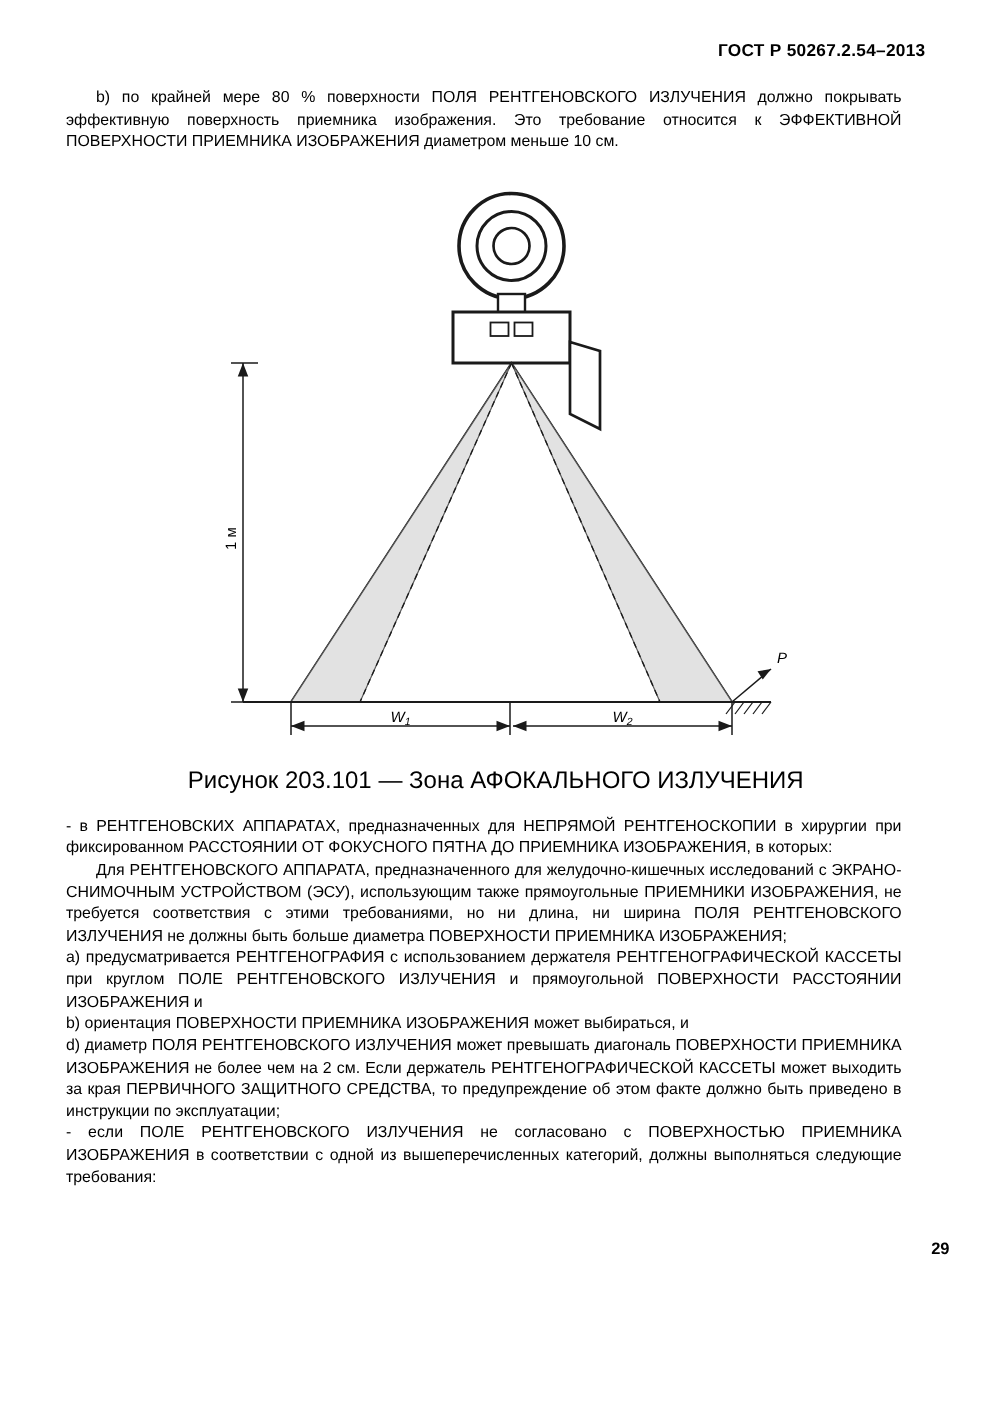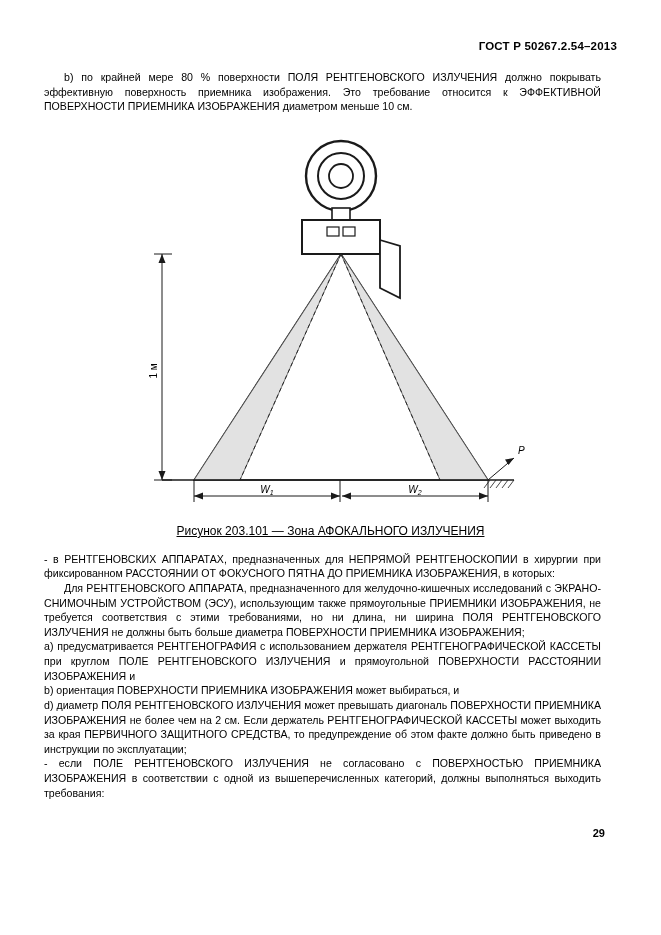--- a/index.html
+++ b/index.html
@@ -14,21 +14,21 @@
     color: #000000;
     position: relative;
     overflow: hidden;
   }
   .page {
     position: absolute;
     left: 0; top: 0;
     width: 661px;
     height: 883px;
     box-sizing: border-box;
-    padding: 40px 44px 40px 44px;
+    padding: 28px 44px 40px 44px;
   }
   .header {
     text-align: right;
     font-size: 11.5px;
     font-weight: bold;
     letter-spacing: 0.2px;
     margin-bottom: 18px;
   }
   .body-text {
     font-size: 10.6px;
@@ -45,32 +45,31 @@
   .para + .para {
     margin-top: 0px;
   }
   .figure-wrap {
     margin: 14px 0 6px 0;
     position: relative;
     height: 390px;
   }
   .caption {
     text-align: center;
-    font-size: 12px;
+    font-size: 16px;
     margin: 4px 0 14px 0;
-    text-decoration: underline;
   }
   .lower-text {
     font-size: 10.6px;
     line-height: 1.38;
     text-align: justify;
   }
   .pagenum {
     position: absolute;
-    right: 56px;
+    right: 28px;
     bottom: 44px;
     font-size: 11px;
     font-weight: bold;
   }
   svg text {
     font-family: "Liberation Sans", sans-serif;
   }
 </style>
 </head>
 <body>
@@ -144,17 +143,17 @@
   </div>
 
   <div class="caption">Рисунок 203.101 — Зона АФОКАЛЬНОГО ИЗЛУЧЕНИЯ</div>
 
   <div class="lower-text">
     <p class="para">- в РЕНТГЕНОВСКИХ АППАРАТАХ, предназначенных для НЕПРЯМОЙ РЕНТГЕНОСКОПИИ в хирургии при фиксированном РАССТОЯНИИ ОТ ФОКУСНОГО ПЯТНА ДО ПРИЕМНИКА ИЗОБРАЖЕНИЯ, в которых:</p>
     <p class="para indent">Для РЕНТГЕНОВСКОГО АППАРАТА, предназначенного для желудочно-кишечных исследований с ЭКРАНО-СНИМОЧНЫМ УСТРОЙСТВОМ (ЭСУ), использующим также прямоугольные ПРИЕМНИКИ ИЗОБРАЖЕНИЯ, не требуется соответствия с этими требованиями, но ни длина, ни ширина ПОЛЯ РЕНТГЕНОВСКОГО ИЗЛУЧЕНИЯ не должны быть больше диаметра ПОВЕРХНОСТИ ПРИЕМНИКА ИЗОБРАЖЕНИЯ;</p>
     <p class="para">a) предусматривается РЕНТГЕНОГРАФИЯ с использованием держателя РЕНТГЕНОГРАФИЧЕСКОЙ КАССЕТЫ при круглом ПОЛЕ РЕНТГЕНОВСКОГО ИЗЛУЧЕНИЯ и прямоугольной ПОВЕРХНОСТИ РАССТОЯНИИ ИЗОБРАЖЕНИЯ и</p>
     <p class="para">b) ориентация ПОВЕРХНОСТИ ПРИЕМНИКА ИЗОБРАЖЕНИЯ может выбираться, и</p>
     <p class="para">d) диаметр ПОЛЯ РЕНТГЕНОВСКОГО ИЗЛУЧЕНИЯ может превышать диагональ ПОВЕРХНОСТИ ПРИЕМНИКА ИЗОБРАЖЕНИЯ не более чем на 2 см. Если держатель РЕНТГЕНОГРАФИЧЕСКОЙ КАССЕТЫ может выходить за края ПЕРВИЧНОГО ЗАЩИТНОГО СРЕДСТВА, то предупреждение об этом факте должно быть приведено в инструкции по эксплуатации;</p>
-    <p class="para">- если ПОЛЕ РЕНТГЕНОВСКОГО ИЗЛУЧЕНИЯ не согласовано с ПОВЕРХНОСТЬЮ ПРИЕМНИКА ИЗОБРАЖЕНИЯ в соответствии с одной из вышеперечисленных категорий, должны выполняться выходить требования:</p>
+    <p class="para">- если ПОЛЕ РЕНТГЕНОВСКОГО ИЗЛУЧЕНИЯ не согласовано с ПОВЕРХНОСТЬЮ ПРИЕМНИКА ИЗОБРАЖЕНИЯ в соответствии с одной из вышеперечисленных категорий, должны выполняться следующие требования:</p>
   </div>
 
   <div class="pagenum">29</div>
 </div>
 
 </body></html>

